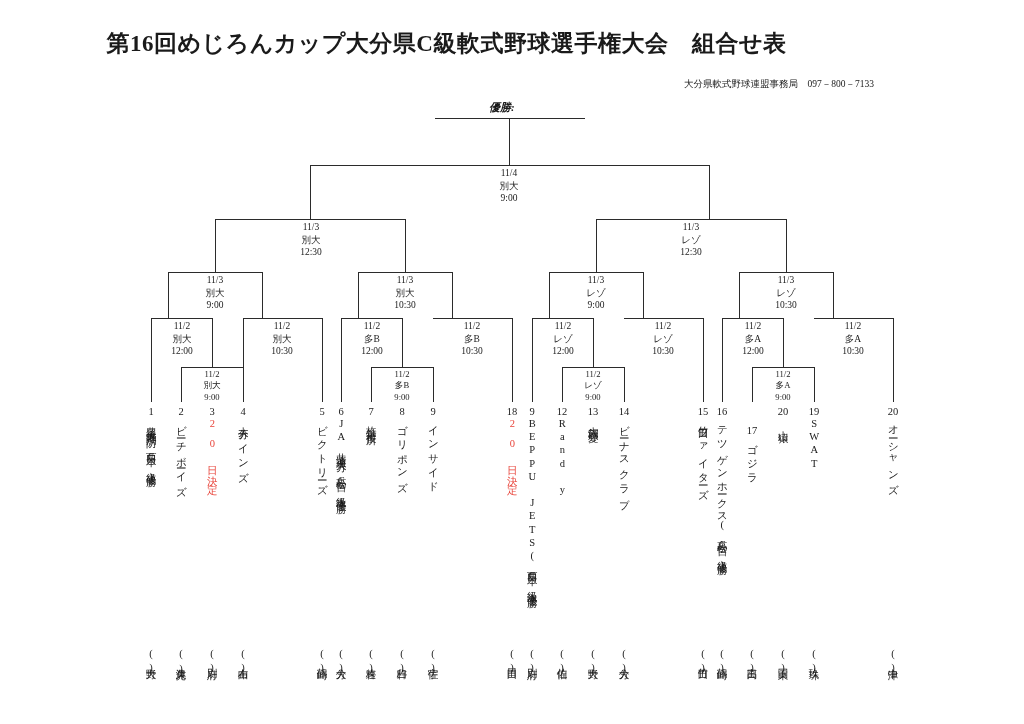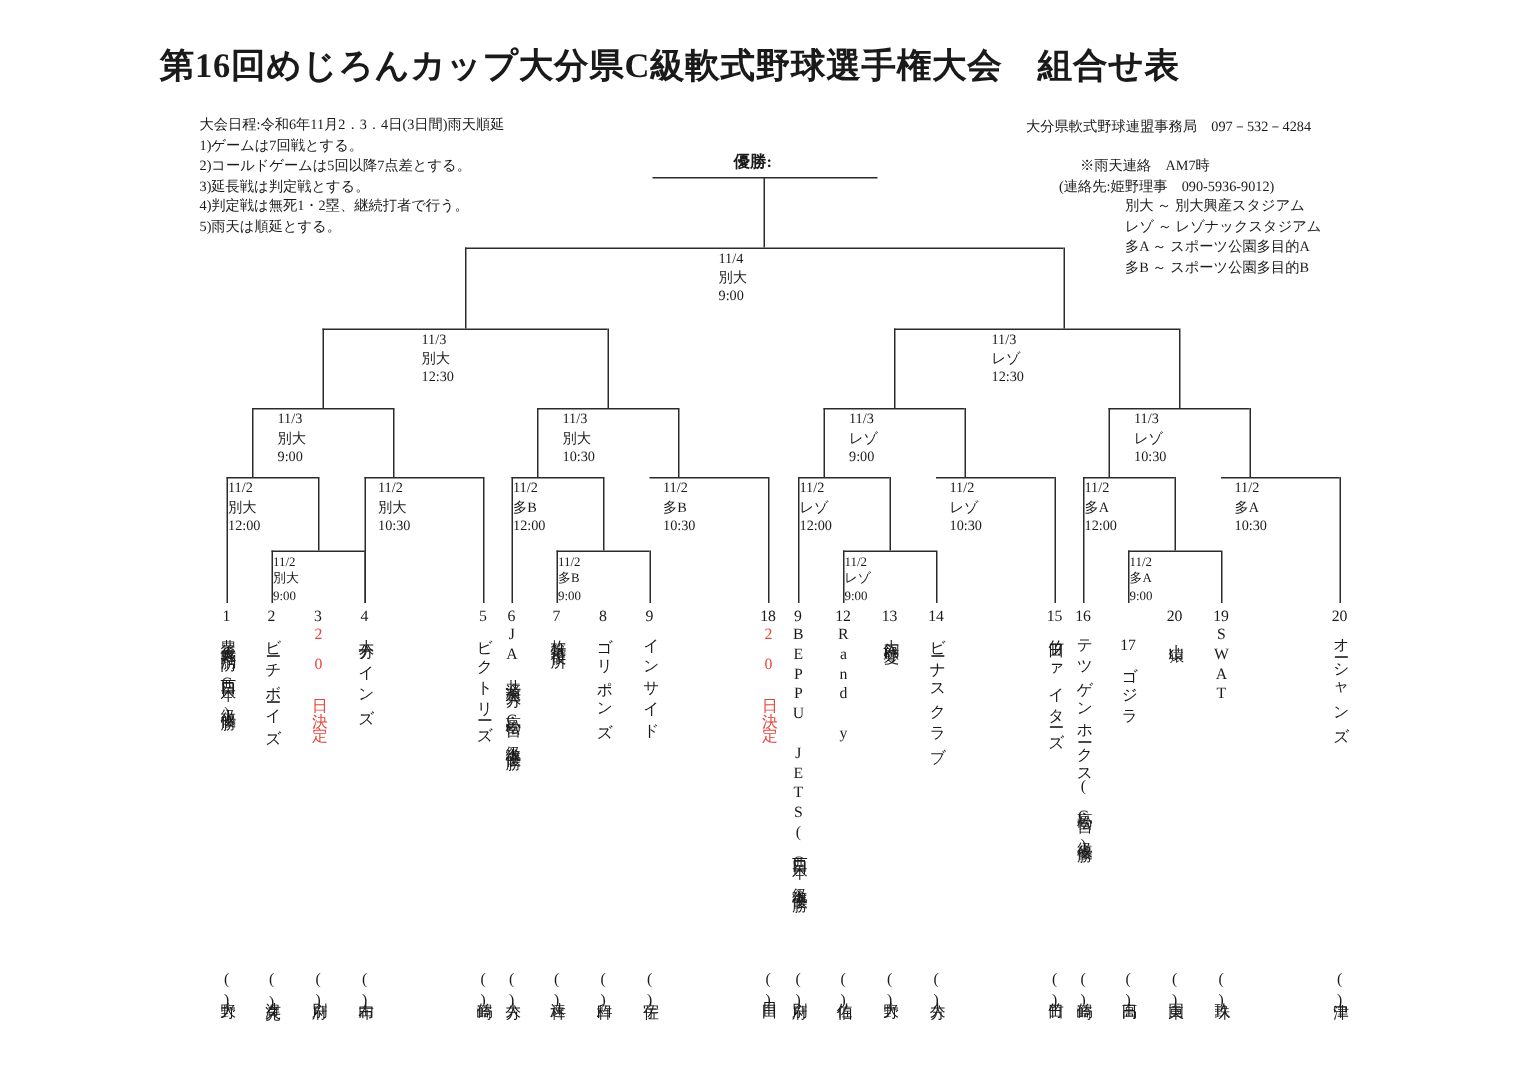--- a/index.html
+++ b/index.html
@@ -38,21 +38,21 @@
   }
   .venues .ind1{padding-left:0px;}
   .venues .ind2{padding-left:14px;}
   .venues .ind3{padding-left:44px;}
 
   
   .h{position:absolute;height:0;border-top:1px solid #2b2b2b;}
   .v{position:absolute;width:0;border-left:1px solid #2b2b2b;}
 
   .mlabel{
-    position:absolute;text-align:left;
+    position:absolute;text-align:center;
     font-size:9.5px;line-height:12.5px;
     white-space:nowrap;
   }
   .mlabel.small{font-size:8.6px;line-height:11.4px;}
 
   .champ{
     position:absolute;
     font-size:11px;font-weight:bold;
     white-space:nowrap;
   }
@@ -93,40 +93,24 @@
   }
   .team.tbd .vname{color:#e8443a;letter-spacing:9px;}
 </style>
 </head>
 <body>
 
 <div id="stage">
 
   <div class="title">第16回めじろんカップ大分県C級軟式野球選手権大会　組合せ表</div>
 
-  <div class="notes-left">
-    <div>大会日程:令和6年11月2．3．4日(3日間)雨天順延</div>
-    <div>1)ゲームは7回戦とする。</div>
-    <div>2)コールドゲームは5回以降7点差とする。</div>
-    <div>3)延長戦は判定戦とする。</div>
-    <div>4)判定戦は無死1・2塁、継続打者で行う。</div>
-    <div>5)雨天は順延とする。</div>
-  </div>
-
-  <div class="contact-right">大分県軟式野球連盟事務局　097－532－4284</div>
-  <div class="venues">
-    <div class="ind2">※雨天連絡　AM7時</div>
-    <div class="ind1">(連絡先:姫野理事　090-5936-9012)</div>
-    <div class="ind3">別大 ～ 別大興産スタジアム</div>
-    <div class="ind3">レゾ ～ レゾナックスタジアム</div>
-    <div class="ind3">多A ～ スポーツ公園多目的A</div>
-    <div class="ind3">多B ～ スポーツ公園多目的B</div>
-  </div>
-
-  <div class="champ" style="left:489px;top:100px;">優勝:</div>
+
+  <div class="contact-right">大分県軟式野球連盟事務局　097－800－7133</div>
+
+  <div class="champ" style="left:489px;top:100px;font-style:italic;">優勝:</div>
   <div class="h" style="left:435px;top:118px;width:150px;"></div>
   <div class="v" style="left:509px;top:118px;height:47px;"></div>
 
   <div class="h" style="left:310px;top:165px;width:399px;"></div>
   <div class="mlabel" style="left:479px;top:167px;width:60px;">
     <div>11/4</div>
     <div>別大</div>
     <div>9:00</div>
   </div>
   <div class="v" style="left:310px;top:165px;height:54px;"></div>

